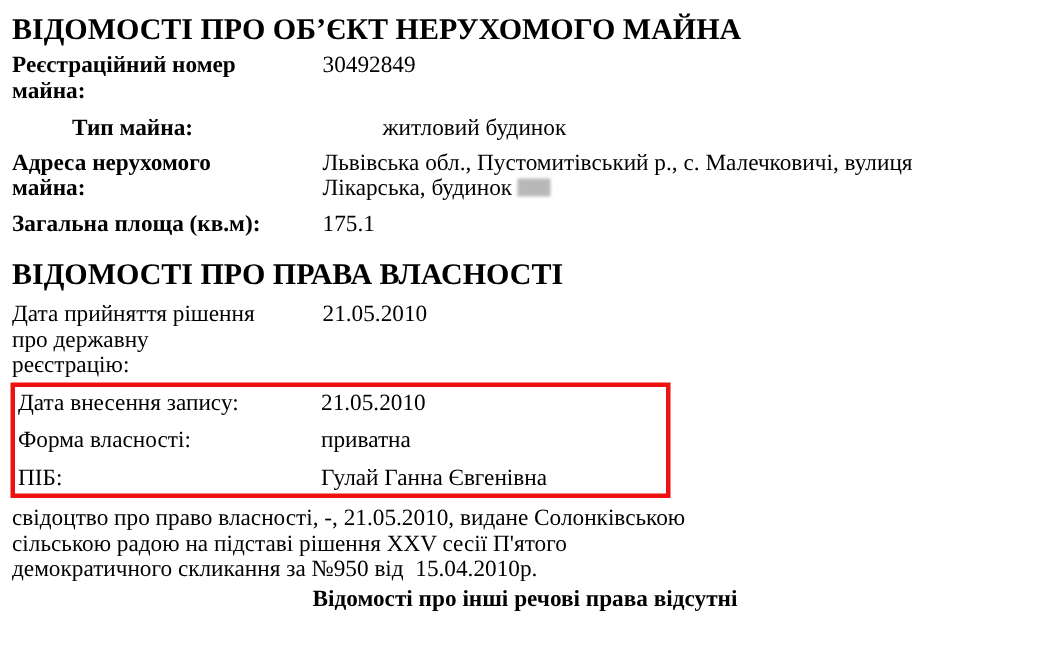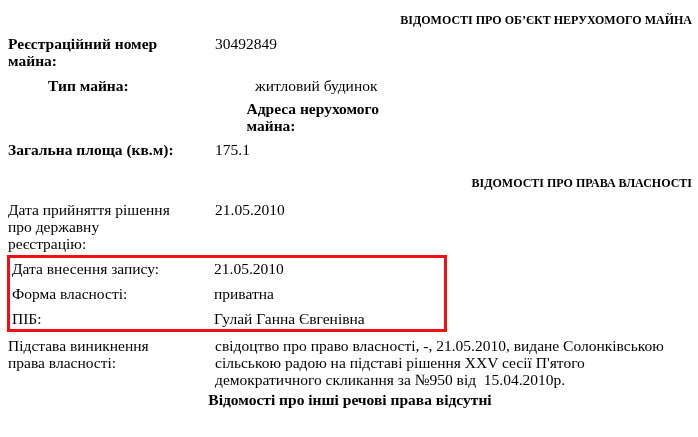--- a/index.html
+++ b/index.html
@@ -10,23 +10,23 @@
     height: 437px;
     background: #ffffff;
     color: #000000;
     font-family: "Liberation Serif", serif;
     font-size: 15.5px;
     line-height: 17px;
     padding: 11px 6px 0 8px;
     overflow: hidden;
   }
   .doc-title {
-    text-align: right;
+    text-align: left;
     font-weight: bold;
-    font-size: 12px;
+    font-size: 20px;
     line-height: 18px;
     white-space: pre-line;
   }
   .title-rights { margin-top: 16px; }
   .row { display: flex; align-items: flex-start; }
   .row .label {
     flex: 0 0 207px;
     white-space: pre-line;
   }
   .row .label.bold { font-weight: bold; }
@@ -79,20 +79,22 @@
   </div>
 
   <div class="row mt8">
     <div class="label bold">Тип майна:</div>
     <div class="value">житловий будинок</div>
   </div>
 
   <div class="row mt6">
     <div class="label bold">Адреса нерухомого
 майна:</div>
+    <div class="value"><span>Львівська обл., Пустомитівський р., с. Малечковичі, вулиця
+Лікарська, будинок</span><span class="redaction"></span></div>
   </div>
 
   <div class="row mt7">
     <div class="label bold">Загальна площа (кв.м):</div>
     <div class="value">175.1</div>
   </div>
 
   <div class="doc-title title-rights">ВІДОМОСТІ ПРО ПРАВА ВЛАСНОСТІ</div>
 
   <div class="row mt9">
@@ -111,22 +113,20 @@
       <div class="label">Форма власності:</div>
       <div class="value">приватна</div>
     </div>
     <div class="row">
       <div class="label">ПІБ:</div>
       <div class="value">Гулай Ганна Євгенівна</div>
     </div>
   </div>
 
   <div class="row after-box">
-    <div class="label">Підстава виникнення
-права власності:</div>
     <div class="value">свідоцтво про право власності, -, 21.05.2010, видане Солонківською
 сільською радою на підставі рішення XXV сесії П'ятого
 демократичного скликання за №950 від  15.04.2010р.</div>
   </div>
 
   <div class="closing-line">Відомості про інші речові права відсутні</div>
 
 </div>
 
 </body></html>

